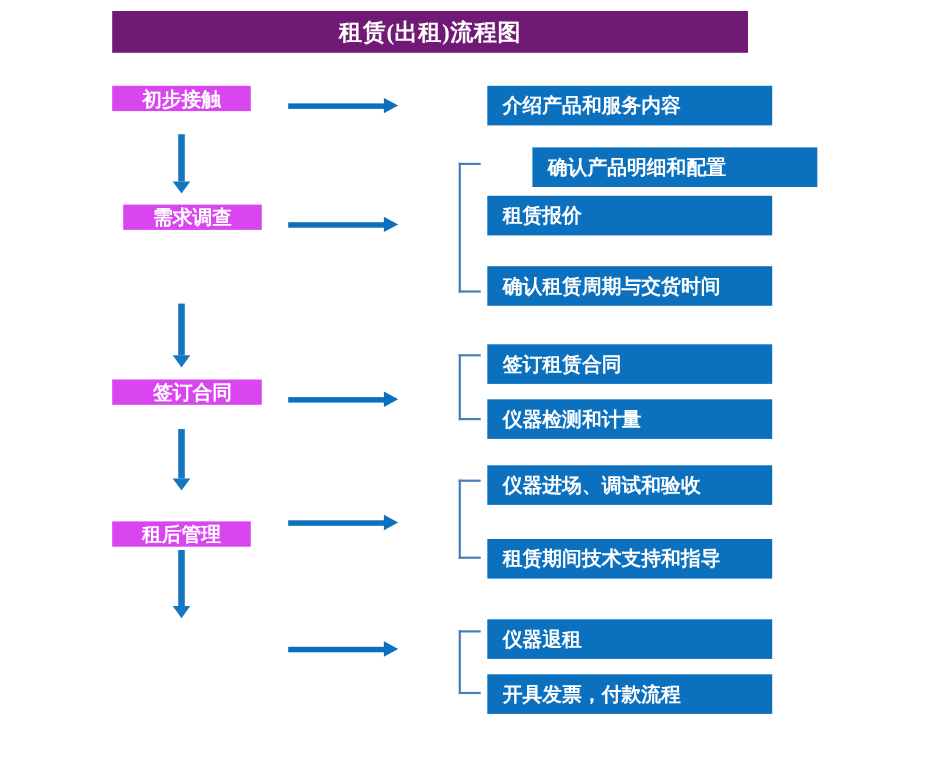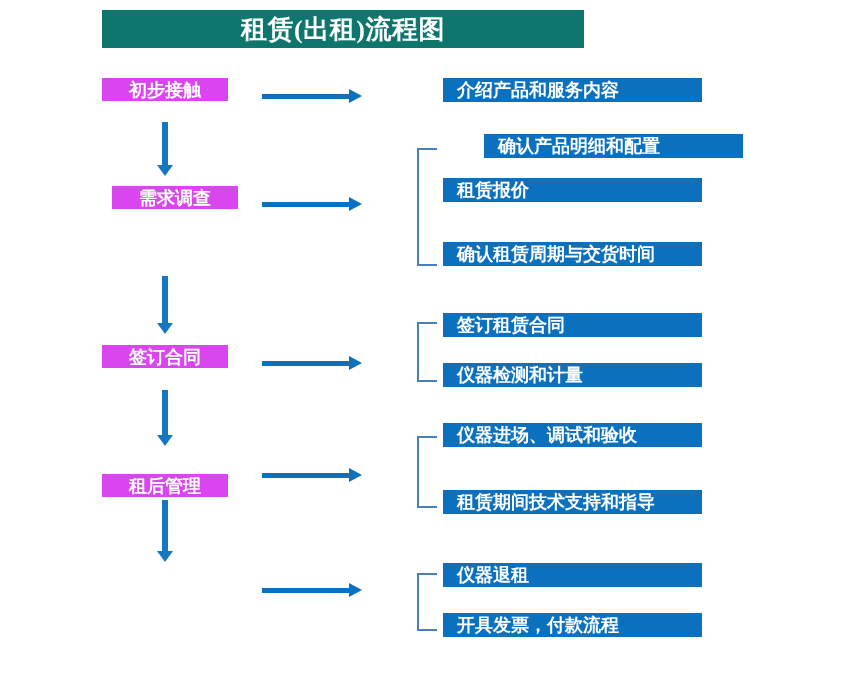--- a/index.html
+++ b/index.html
@@ -20,28 +20,28 @@
     left: 0; top: 0;
     width: 844px;
     height: 688px;
   }
 
   
   .title-bar {
     position: absolute;
     left: 102px;
     top: 10px;
-    width: 482px;
+    width: 578px;
     height: 38px;
-    background: #0f766e;
+    background: #701a75;
     color: #ffffff;
     display: flex;
     align-items: center;
     justify-content: center;
-    font-size: 26px;
+    font-size: 21px;
     font-weight: bold;
     letter-spacing: 0.5px;
   }
 
   
   .stage-box {
     position: absolute;
     width: 126px;
     height: 23px;
     background: #d946ef;
@@ -52,21 +52,21 @@
     font-size: 18px;
     font-weight: bold;
     white-space: nowrap;
   }
 
   
   .detail-box {
     position: absolute;
     left: 443px;
     width: 259px;
-    height: 24px;
+    height: 36px;
     background: #0b71bf;
     color: #ffffff;
     display: flex;
     align-items: center;
     font-size: 18px;
     font-weight: bold;
     padding-left: 14px;
     box-sizing: border-box;
     white-space: nowrap;
   }
@@ -131,21 +131,21 @@
 <body>
 
 <div id="canvas">
 
   <div class="title-bar">租赁(出租)流程图</div>
 
   <div class="stage-box" style="left:102px; top:78px;">初步接触</div>
 
   <div class="stage-box" style="left:112px; top:186px;">需求调查</div>
 
-  <div class="stage-box" style="left:102px; top:345px;">签订合同</div>
+  <div class="stage-box" style="left:102px; top:345px;padding-left:10px;">签订合同</div>
 
   <div class="stage-box" style="left:102px; top:457px;margin-top:17px;">租后管理</div>
 
 
   <div class="v-arrow" style="left:157px; top:122px; height:54px;">
     <span class="shaft" style="height:43px;"></span>
     <span class="head"></span>
   </div>
 
   <div class="v-arrow" style="left:157px; top:276px; height:58px;">

